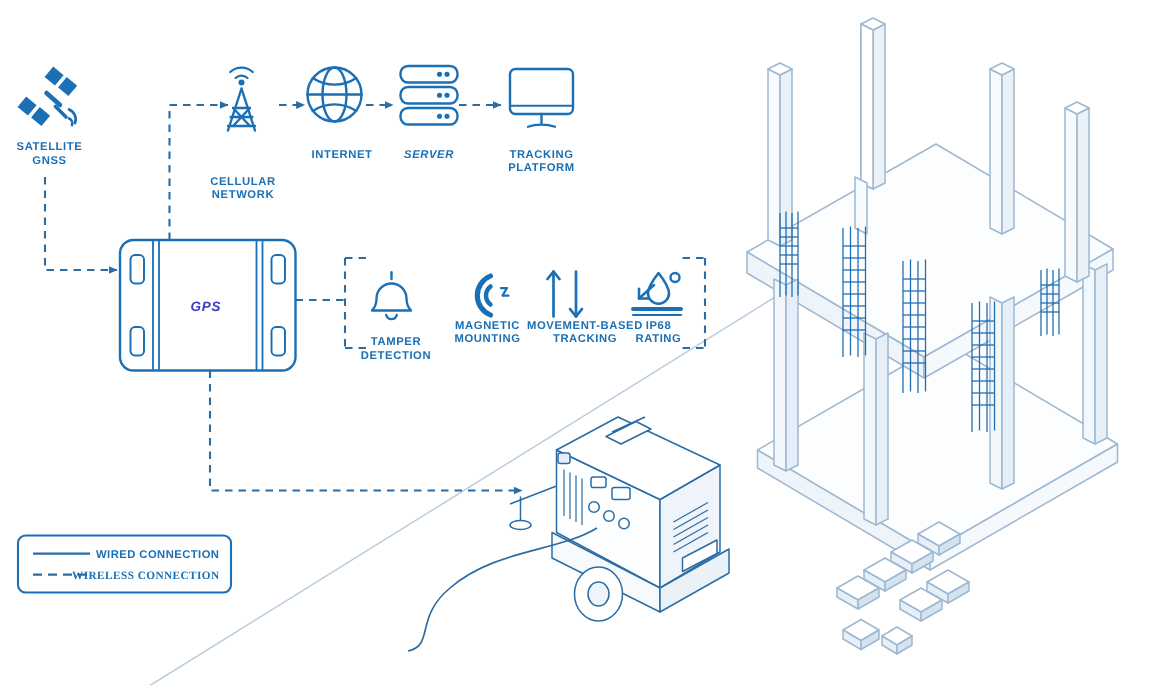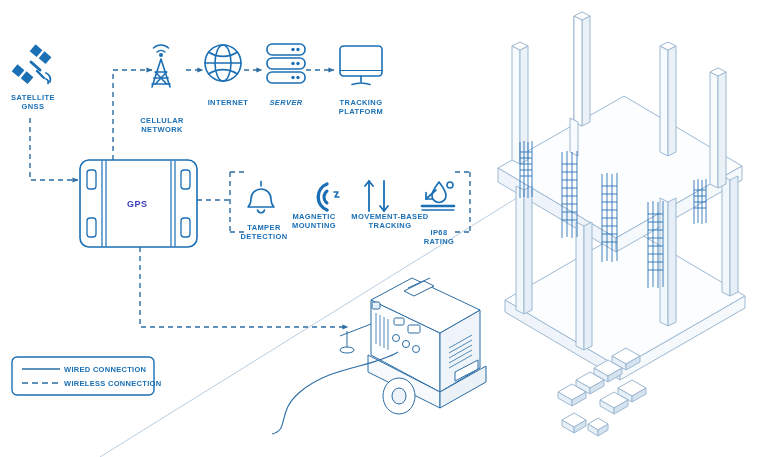--- a/index.html
+++ b/index.html
@@ -351,43 +351,43 @@
 
   <div class="lbl" style="left:252px;top:98px;width:68px;font-style:italic;">
     <div>SERVER</div>
   </div>
 
   <div class="lbl" style="left:327px;top:98px;width:68px;">
     <div>TRACKING</div>
     <div>PLATFORM</div>
   </div>
 
-  <div class="gpslbl" style="left:127px;top:199px;">GPS</div>
+  <div class="gpslbl" style="left:127px;top:199px;font-style:italic;">GPS</div>
 
   <div class="lbl" style="left:235px;top:223px;width:58px;">
     <div>TAMPER</div>
     <div>DETECTION</div>
   </div>
 
-  <div class="lbl" style="left:285px;top:212px;width:58px;">
+  <div class="lbl" style="left:296px;top:212px;width:58px;">
     <div>MAGNETIC</div>
     <div>MOUNTING</div>
   </div>
 
   <div class="lbl" style="left:346px;top:212px;width:88px;">
     <div>MOVEMENT-BASED</div>
     <div>TRACKING</div>
   </div>
 
-  <div class="lbl" style="left:411px;top:228px;width:56px;">
+  <div class="lbl" style="left:411px;top:212px;width:56px;">
     <div>IP68</div>
     <div>RATING</div>
   </div>
 
   <svg width="768" height="457" viewBox="0 0 768 457">
     <rect x="12" y="357" width="142" height="38" rx="5" fill="#ffffff" stroke="#1a6fb5" stroke-width="1.4"></rect>
     <line x1="22" y1="369" x2="60" y2="369" stroke="#2b6ca3" stroke-width="1.5"></line>
     <line x1="22" y1="383" x2="60" y2="383" stroke="#2b6ca3" stroke-width="1.5" stroke-dasharray="6,4"></line>
   </svg>
   <div class="legend-text" style="left:64px;top:365px;">WIRED CONNECTION</div>
-  <div class="legend-text" style="left:64px;top:379px;">WIRELESS CONNECTION</div>
+  <div class="legend-text" style="left:48px;top:379px;font-family:Liberation Serif, serif;">WIRELESS CONNECTION</div>
 
 </div>
 
 </body></html>

